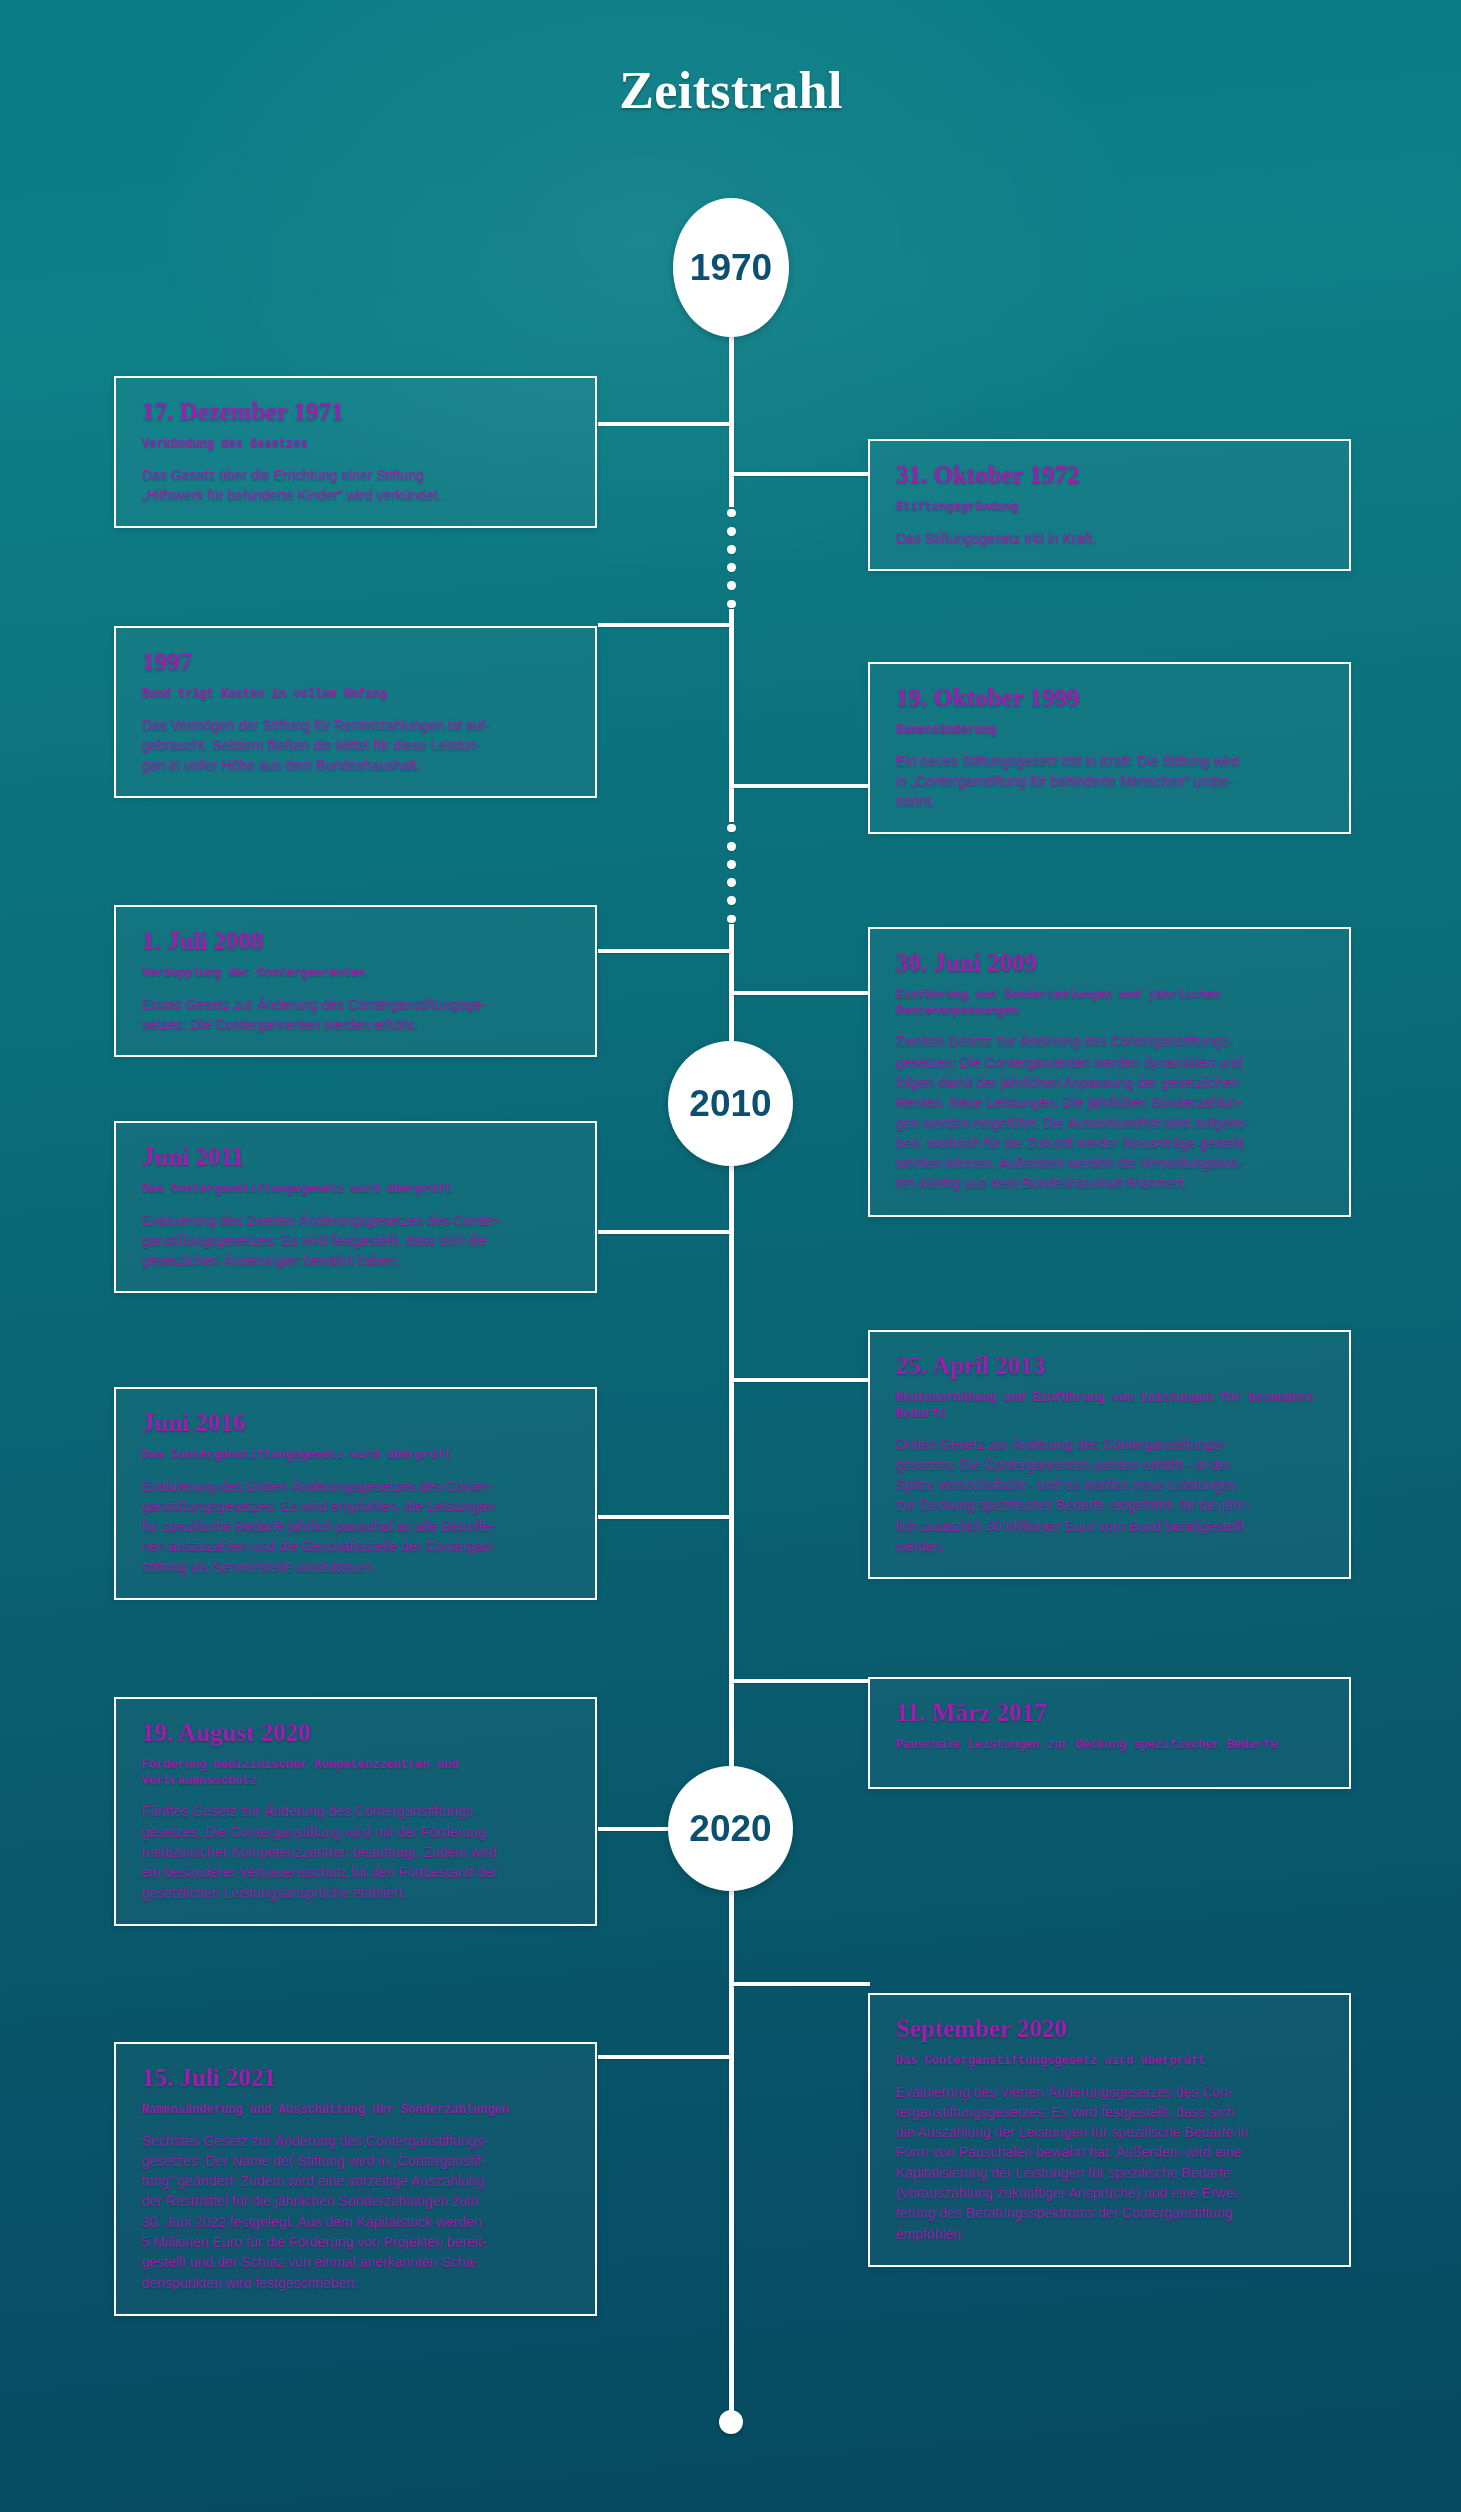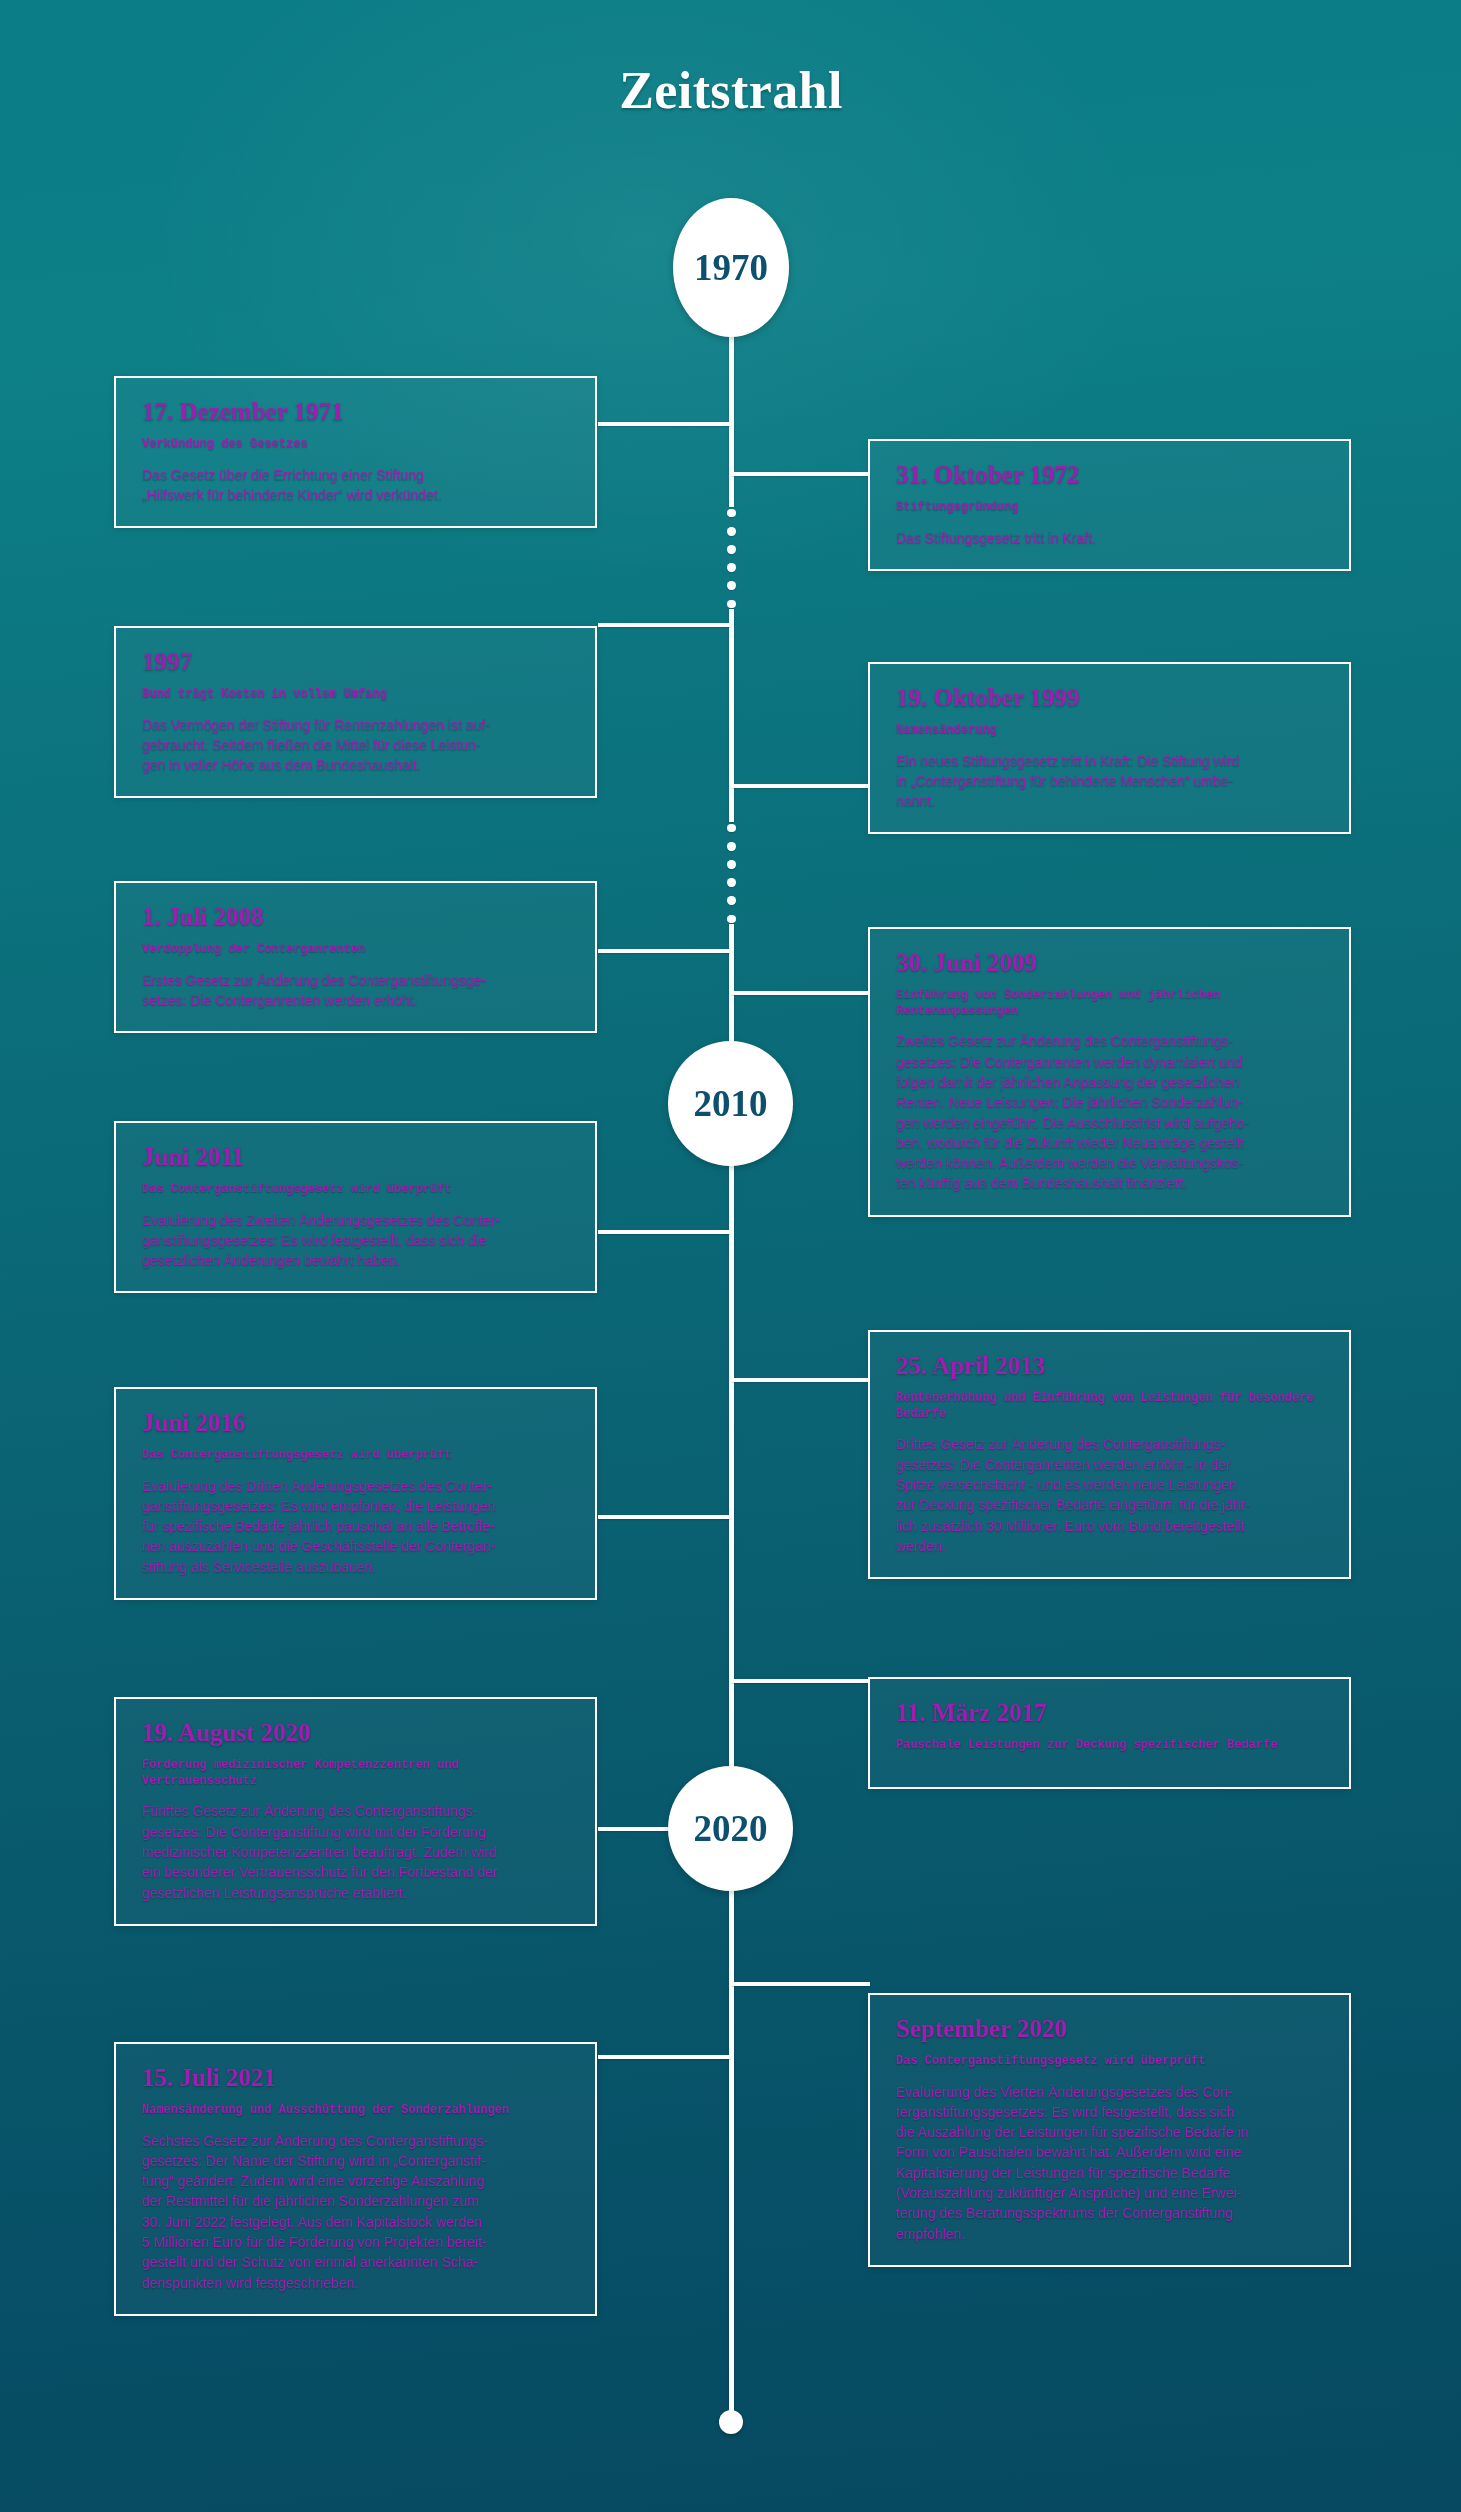--- a/index.html
+++ b/index.html
@@ -104,21 +104,21 @@
     box-shadow: 0 2.3px 7.6px rgba(0,0,0,0.22);
     z-index: 5;
   }
   .year-bubble.ellipse {
     width: 116px;
     height: 139px;
     left: 673px;
     border-radius: 50%;
   }
   .year-bubble span {
-    font-family: Liberation Serif, serif;
+    font-family: Liberation Sans, sans-serif;
     font-weight: bold;
     font-size: 37px;
     color: #0d4f6e;
     letter-spacing: 0px;
   }
 
   
   .connector {
     position: absolute;
     height: 3.8px;
@@ -234,21 +234,21 @@
 </div>
 
 <div class="card left" style="top:590px;">
   <div class="card-date">1997</div>
   <div class="card-subtitle">Bund trägt Kosten in vollem Umfang</div>
   <div class="card-body">Das Vermögen der Stiftung für Rentenzahlungen ist auf-
 gebraucht. Seitdem fließen die Mittel für diese Leistun-
 gen in voller Höhe aus dem Bundeshaushalt.</div>
 </div>
 
-<div class="card left" style="top:845px;">
+<div class="card left" style="top:869px;">
   <div class="card-date">1. Juli 2008</div>
   <div class="card-subtitle">Verdopplung der Conterganrenten</div>
   <div class="card-body">Erstes Gesetz zur Änderung des Conterganstiftungsge-
 setzes: Die Conterganrenten werden erhöht.</div>
 </div>
 
 <div class="card left" style="top:1085px;">
   <div class="card-date">Juni 2011</div>
   <div class="card-subtitle">Das Conterganstiftungsgesetz wird überprüft</div>
   <div class="card-body">Evaluierung des Zweiten Änderungsgesetzes des Conter-

